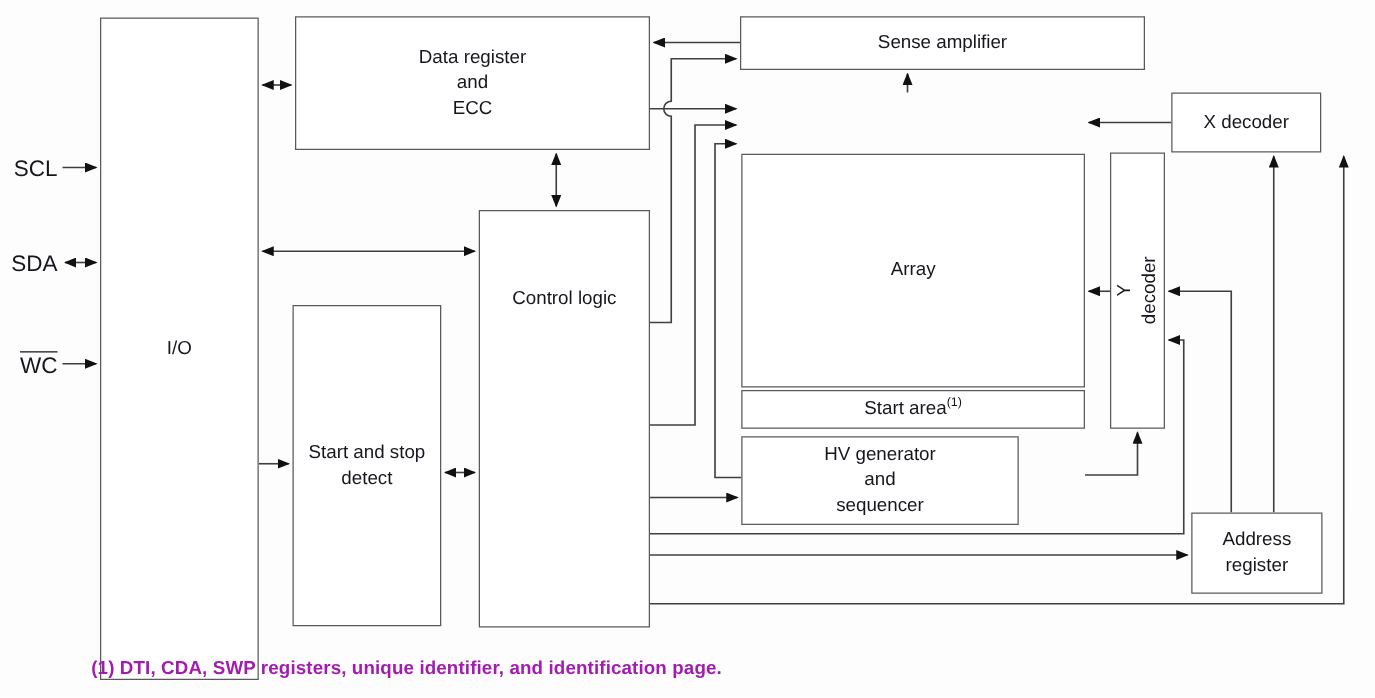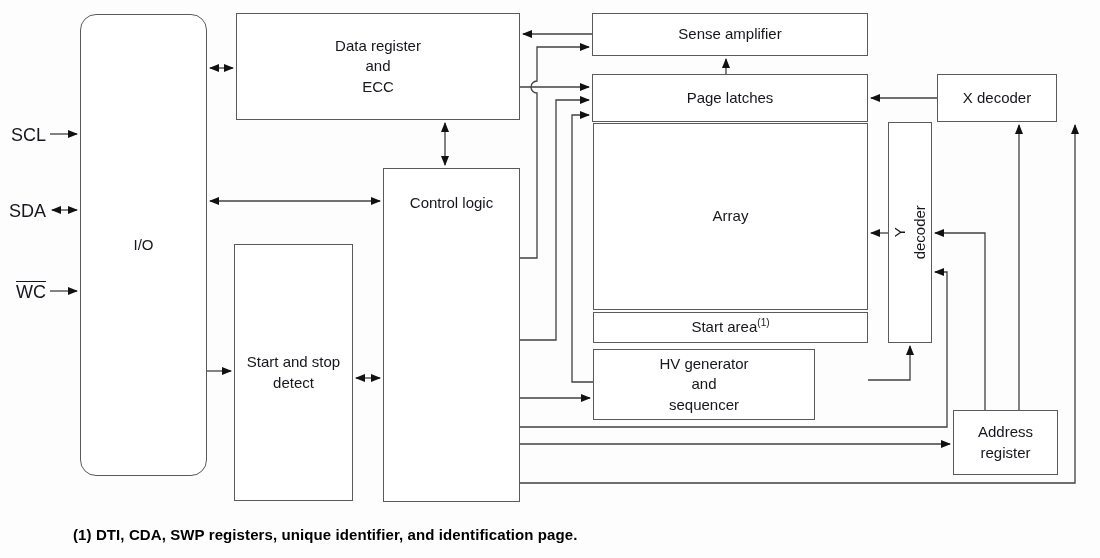--- a/index.html
+++ b/index.html
@@ -24,21 +24,21 @@
   .block .lbl{white-space:pre-line;}
   .sup{font-size:10px;vertical-align:super;line-height:1;}
   .vlabel{transform:rotate(-90deg);white-space:nowrap;}
   .pin-label{
     position:absolute;left:6px;width:40px;
     font-size:18px;text-align:right;
   }
   .overline{text-decoration:overline;}
   .footnote{
     position:absolute;left:73px;top:526px;
-    font-size:15px;font-weight:bold;color:#000000;
+    font-size:15px;font-weight:bold;color:#a21caf;
     letter-spacing:0.1px;
   }
 </style>
 </head>
 <body>
 
 <div id="canvas">
 
   <svg id="wires" viewBox="0 0 1100 558" xmlns="http://www.w3.org/2000/svg">
     <defs>
@@ -122,46 +122,43 @@
   <div class="pin-label" style="top:125px;">
     <span>SCL</span>
   </div>
   <div class="pin-label" style="top:201px;">
     <span>SDA</span>
   </div>
   <div class="pin-label" style="top:282px;">
     <span class="overline">WC</span>
   </div>
 
-  <div class="block" style="left:80px;top:14px;width:127px;height:462px;border-radius:16px;">
+  <div class="block" style="left:80px;top:14px;width:127px;height:530px;">
     <span class="lbl">I/O</span>
   </div>
 
   <div class="block" style="left:236px;top:13px;width:284px;height:107px;">
     <span class="lbl">Data register
 and
 ECC</span>
   </div>
 
   <div class="block" style="left:234px;top:244px;width:119px;height:257px;">
     <span class="lbl">Start and stop
 detect</span>
   </div>
 
-  <div class="block" style="left:383px;top:168px;width:137px;height:334px;align-items:flex-start;padding-top:24px;">
+  <div class="block" style="left:383px;top:168px;width:137px;height:334px;align-items:flex-start;padding-top:60px;">
     <span class="lbl">Control logic</span>
   </div>
 
-  <div class="block" style="left:592px;top:13px;width:276px;height:43px;">
+  <div class="block" style="left:592px;top:13px;width:324px;height:43px;">
     <span class="lbl">Sense amplifier</span>
   </div>
 
-  <div class="block" style="left:592px;top:74px;width:276px;height:48px;">
-    <span class="lbl">Page latches</span>
-  </div>
 
   <div class="block" style="left:593px;top:123px;width:275px;height:187px;">
     <span class="lbl">Array</span>
   </div>
 
   <div class="block" style="left:593px;top:312px;width:275px;height:31px;">
     <span class="lbl"><span>Start area</span><span class="sup">(1)</span></span>
   </div>
 
   <div class="block" style="left:593px;top:349px;width:222px;height:71px;">

